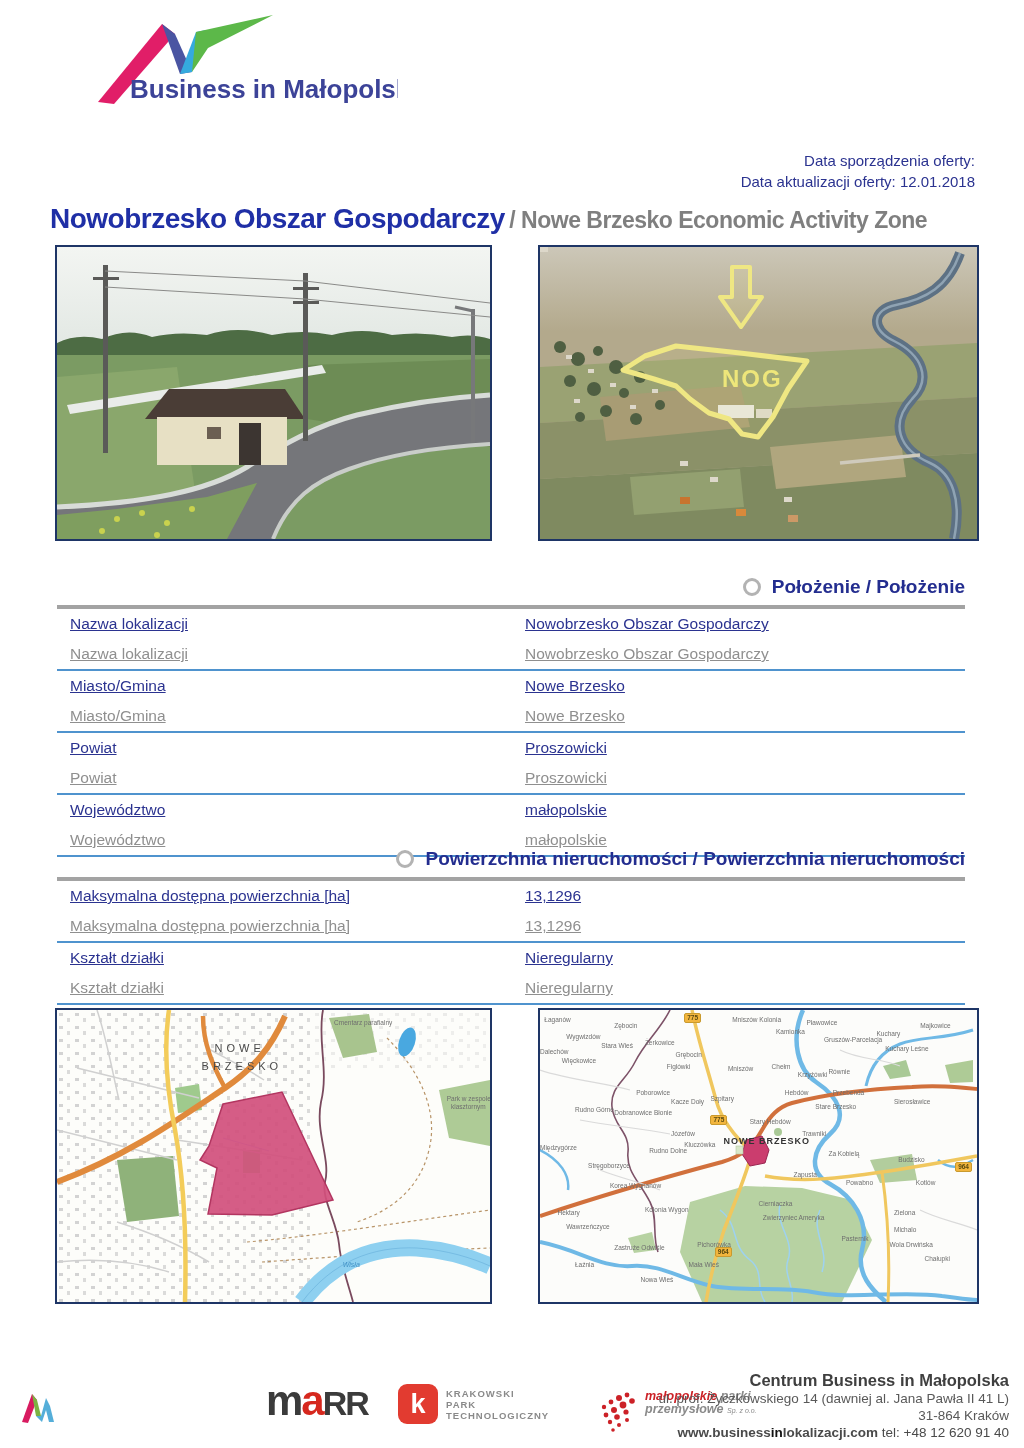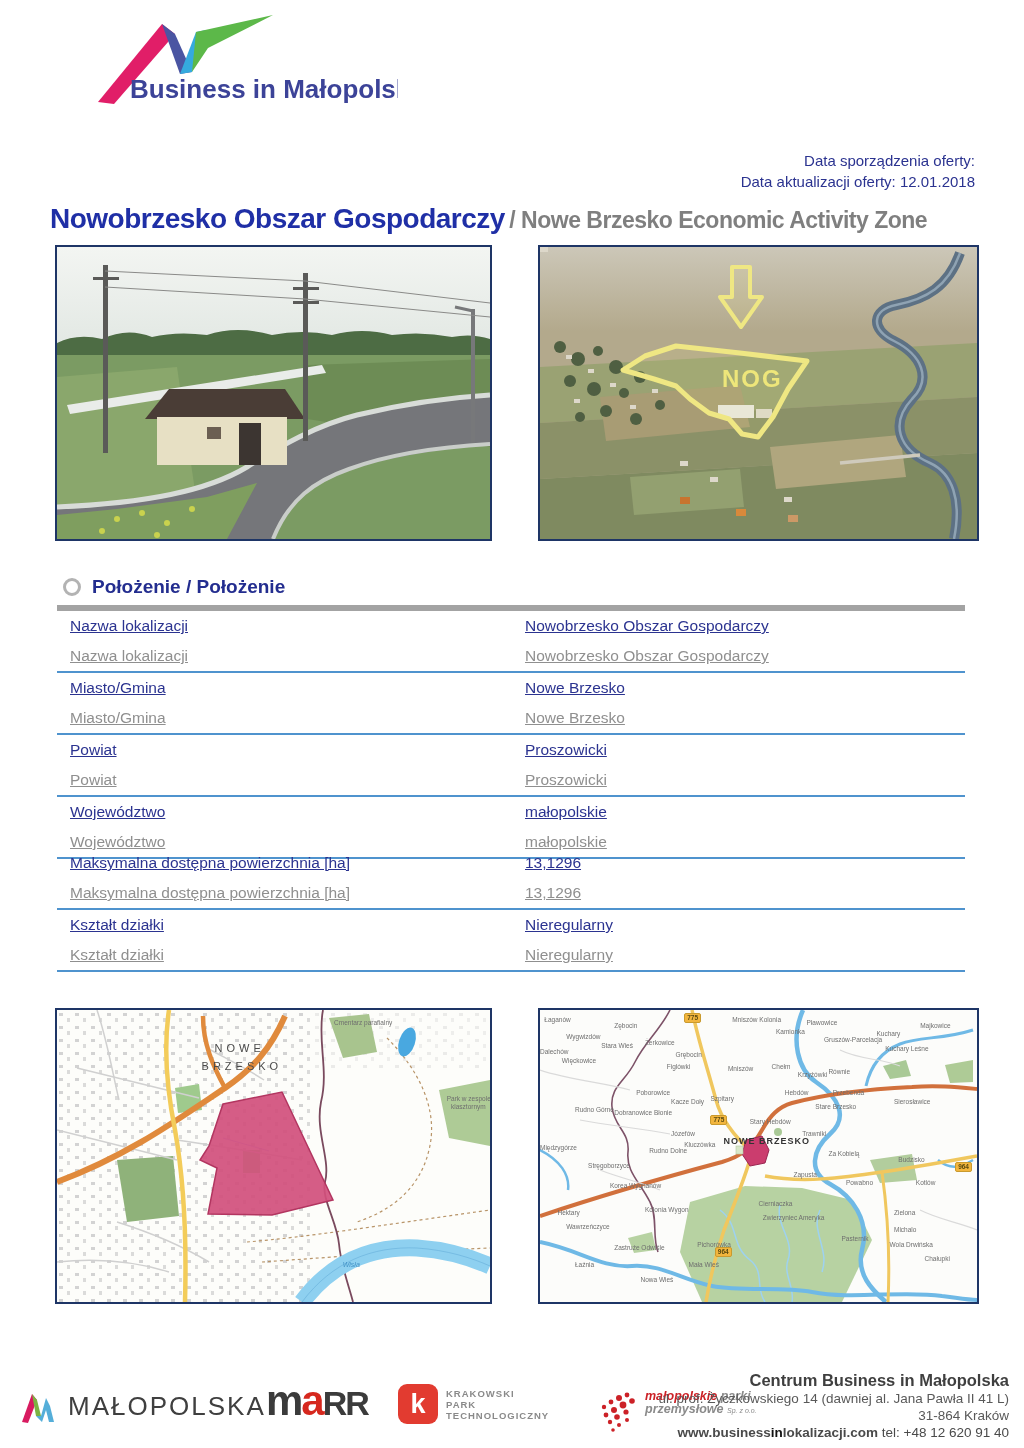--- a/index.html
+++ b/index.html
@@ -16,21 +16,21 @@
   
   .imgbox{position:absolute;border:2px solid #1e3566;background:#eee;overflow:hidden;}
   #photo-left{left:55px;top:245px;width:433px;height:292px;}
   #photo-right{left:538px;top:245px;width:437px;height:292px;}
   #map-left{left:55px;top:1008px;width:433px;height:292px;}
   #map-right{left:538px;top:1008px;width:437px;height:292px;}
 
   
   .section{position:absolute;left:57px;width:908px;}
   #sec1{top:576px;} #sec2{top:848px;}
-  .sec-head{display:flex;align-items:center;gap:11px;padding:0 0 7px 6px;border-bottom:6px solid #a3a3a3;}
+  .sec-head{display:flex;align-items:center;gap:11px;padding:0 0 7px 6px;border-bottom:4px solid #a3a3a3;justify-content:flex-end;}
   .ring{width:12px;height:12px;border:3px solid #b3b3b3;border-radius:50%;background:#fff;flex:0 0 auto;}
   .sec-title{color:#232d8f;font-weight:bold;font-size:19px;}
   .datarow{border-bottom:2px solid #4f93ce;}
   .rline{display:flex;font-size:15.5px;padding:6px 0 6px 13px;text-decoration:underline;}
   .rline.blue{color:#2b3390;}
   .rline.gray{color:#8f8f8f;}
   .lbl{width:455px;flex:0 0 auto;}
   .val{flex:1;}
 
   
@@ -220,20 +220,24 @@
           <span class="val">małopolskie</span>
         </div>
       <div class="rline gray">
           <span class="lbl">Województwo</span>
           <span class="val">małopolskie</span>
         </div>
     </div>
   </div>
 
   <div class="section" id="sec2">
+    <div class="sec-head">
+      <span class="ring"></span>
+      <span class="sec-title">Powierzchnia nieruchomości / Powierzchnia nieruchomości</span>
+    </div>
     <div class="datarow">
       <div class="rline blue">
           <span class="lbl">Maksymalna dostępna powierzchnia [ha]</span>
           <span class="val">13,1296</span>
         </div>
       <div class="rline gray">
           <span class="lbl">Maksymalna dostępna powierzchnia [ha]</span>
           <span class="val">13,1296</span>
         </div>
     </div>
@@ -394,21 +398,20 @@
     <span class="maplabel" style="left:8%;top:86%;">Łaźnia</span>
   </div>
 
   <div class="footer">
     <div class="lg-malopolska">
       <svg width="40" height="40" viewBox="0 0 40 40">
         <polygon points="2,36 12,8 17,14 8,37" fill="#d81b60"></polygon>
         <polygon points="12,8 17,14 21,30 16,30" fill="#7cb342"></polygon>
         <polygon points="16,30 21,30 26,12 30,20 34,36 29,36 26,24 22,36" fill="#42a5d5" opacity="0.9"></polygon>
       </svg>
-      <span class="txt">MAŁOPOLSKA</span>
     </div>
     <div class="lg-marr"><span>m</span><span class="red">a</span><span class="rr">RR</span></div>
     <div class="lg-kpt">
       <div class="kpt-badge">k</div>
       <div class="kpt-text">
         <div>KRAKOWSKI</div>
         <div>PARK</div>
         <div>TECHNOLOGICZNY</div>
       </div>
     </div>

